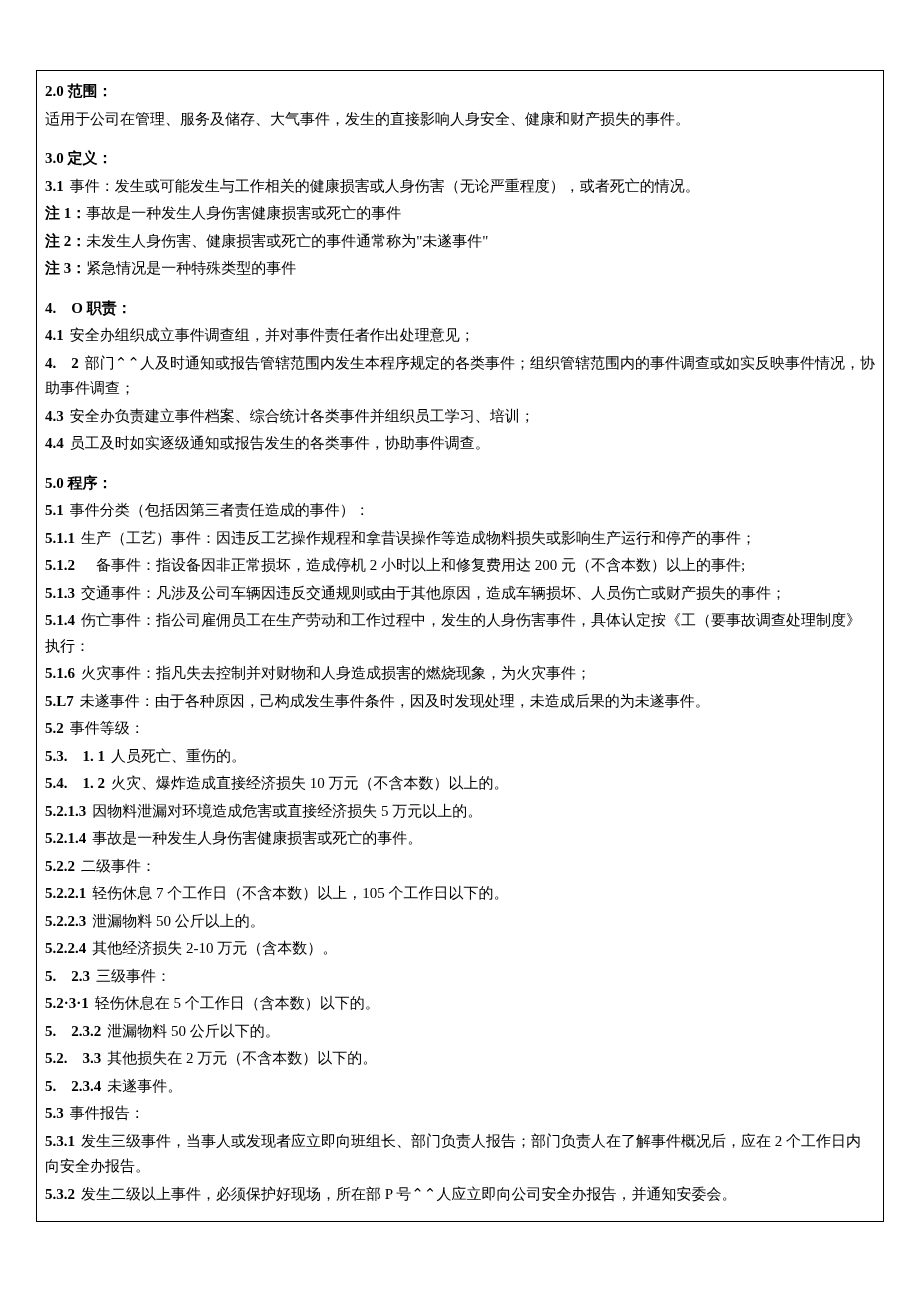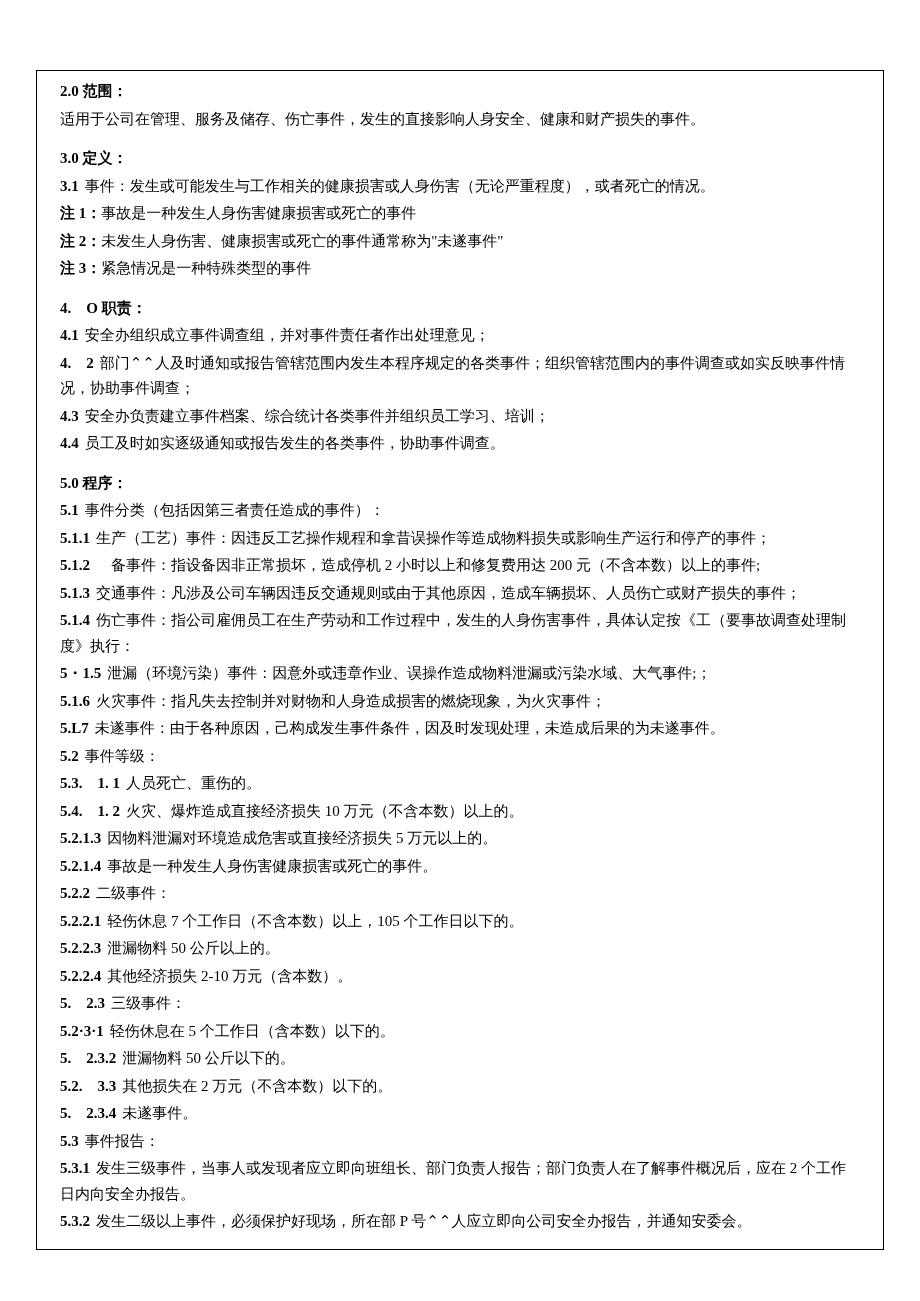--- a/index.html
+++ b/index.html
@@ -16,21 +16,21 @@
     min-height: 1301px;
     box-sizing: border-box;
     padding: 70px 36px 40px 36px;
   }
   .bordered {
     border: 1px solid #000;
     padding: 8px 8px 12px 8px;
     box-sizing: border-box;
   }
   .line {
-    margin: 2px 15px;
+    margin: 2px 0;
     font-family: Liberation Serif, serif;
   }
   .bold {
     font-weight: bold;
   }
   .sect {
     margin-top: 14px;
   }
   .sect:first-child {
     margin-top: 0;
@@ -49,21 +49,21 @@
 
 <div class="page">
   <div class="bordered">
 
     <div class="line sect">
       <span class="bold">
         <span>2.0</span>
         <span>范围：</span>
       </span>
     </div>
-    <div class="line">适用于公司在管理、服务及储存、伤亡事件，发生的直接影响人身安全、健康和财产损失的事件。</div>
+    <div class="line">适用于公司在管理、服务及储存、大气事件，发生的直接影响人身安全、健康和财产损失的事件。</div>
 
     <div class="line sect">
       <span class="bold">
         <span>3.0</span>
         <span>定义：</span>
       </span>
     </div>
     <div class="line">
       <span class="num">3.1</span><span>事件：发生或可能发生与工作相关的健康损害或人身伤害（无论严重程度），或者死亡的情况。</span>
     </div>
@@ -109,23 +109,20 @@
       <span class="num">5.1.1</span><span>生产（工艺）事件：因违反工艺操作规程和拿昔误操作等造成物料损失或影响生产运行和停产的事件；</span>
     </div>
     <div class="line">
       <span class="num">5.1.2</span>&nbsp;&nbsp;&nbsp;&nbsp;<span>备事件：指设备因非正常损坏，造成停机 2 小时以上和修复费用达 200 元（不含本数）以上的事件;</span>
     </div>
     <div class="line">
       <span class="num">5.1.3</span><span>交通事件：凡涉及公司车辆因违反交通规则或由于其他原因，造成车辆损坏、人员伤亡或财产损失的事件；</span>
     </div>
     <div class="line">
       <span class="num">5.1.4</span><span>伤亡事件：指公司雇佣员工在生产劳动和工作过程中，发生的人身伤害事件，具体认定按《工（要事故调查处理制度》执行：</span>
-    </div>
-    <div class="line">
-      <span class="num">5・1.5</span><span>泄漏（环境污染）事件：因意外或违章作业、误操作造成物料泄漏或污染水域、大气事件;；</span>
     </div>
     <div class="line">
       <span class="num">5.1.6</span><span>火灾事件：指凡失去控制并对财物和人身造成损害的燃烧现象，为火灾事件；</span>
     </div>
     <div class="line">
       <span class="num">5.L7</span><span>未遂事件：由于各种原因，己构成发生事件条件，因及时发现处理，未造成后果的为未遂事件。</span>
     </div>
     <div class="line">
       <span class="num">5.2</span><span>事件等级：</span>
     </div>

